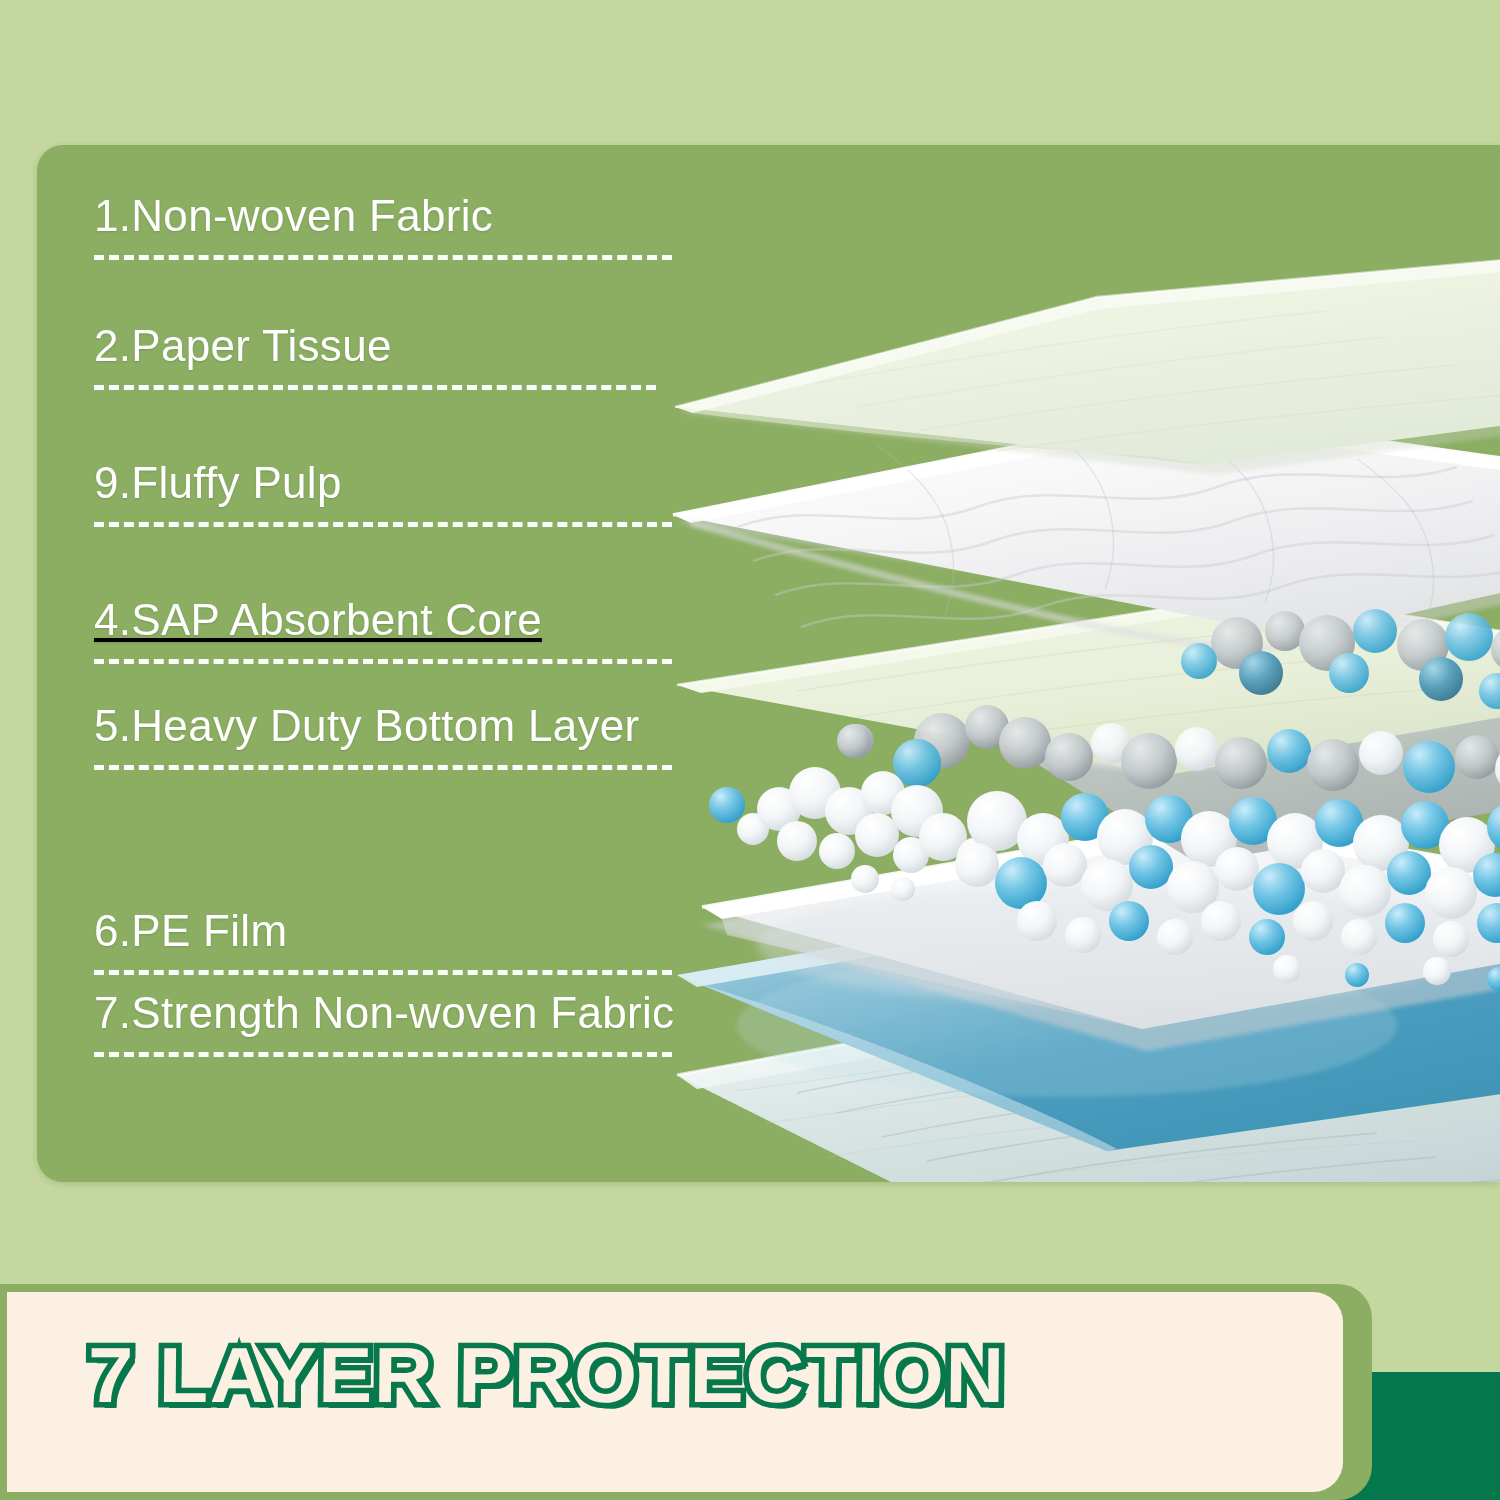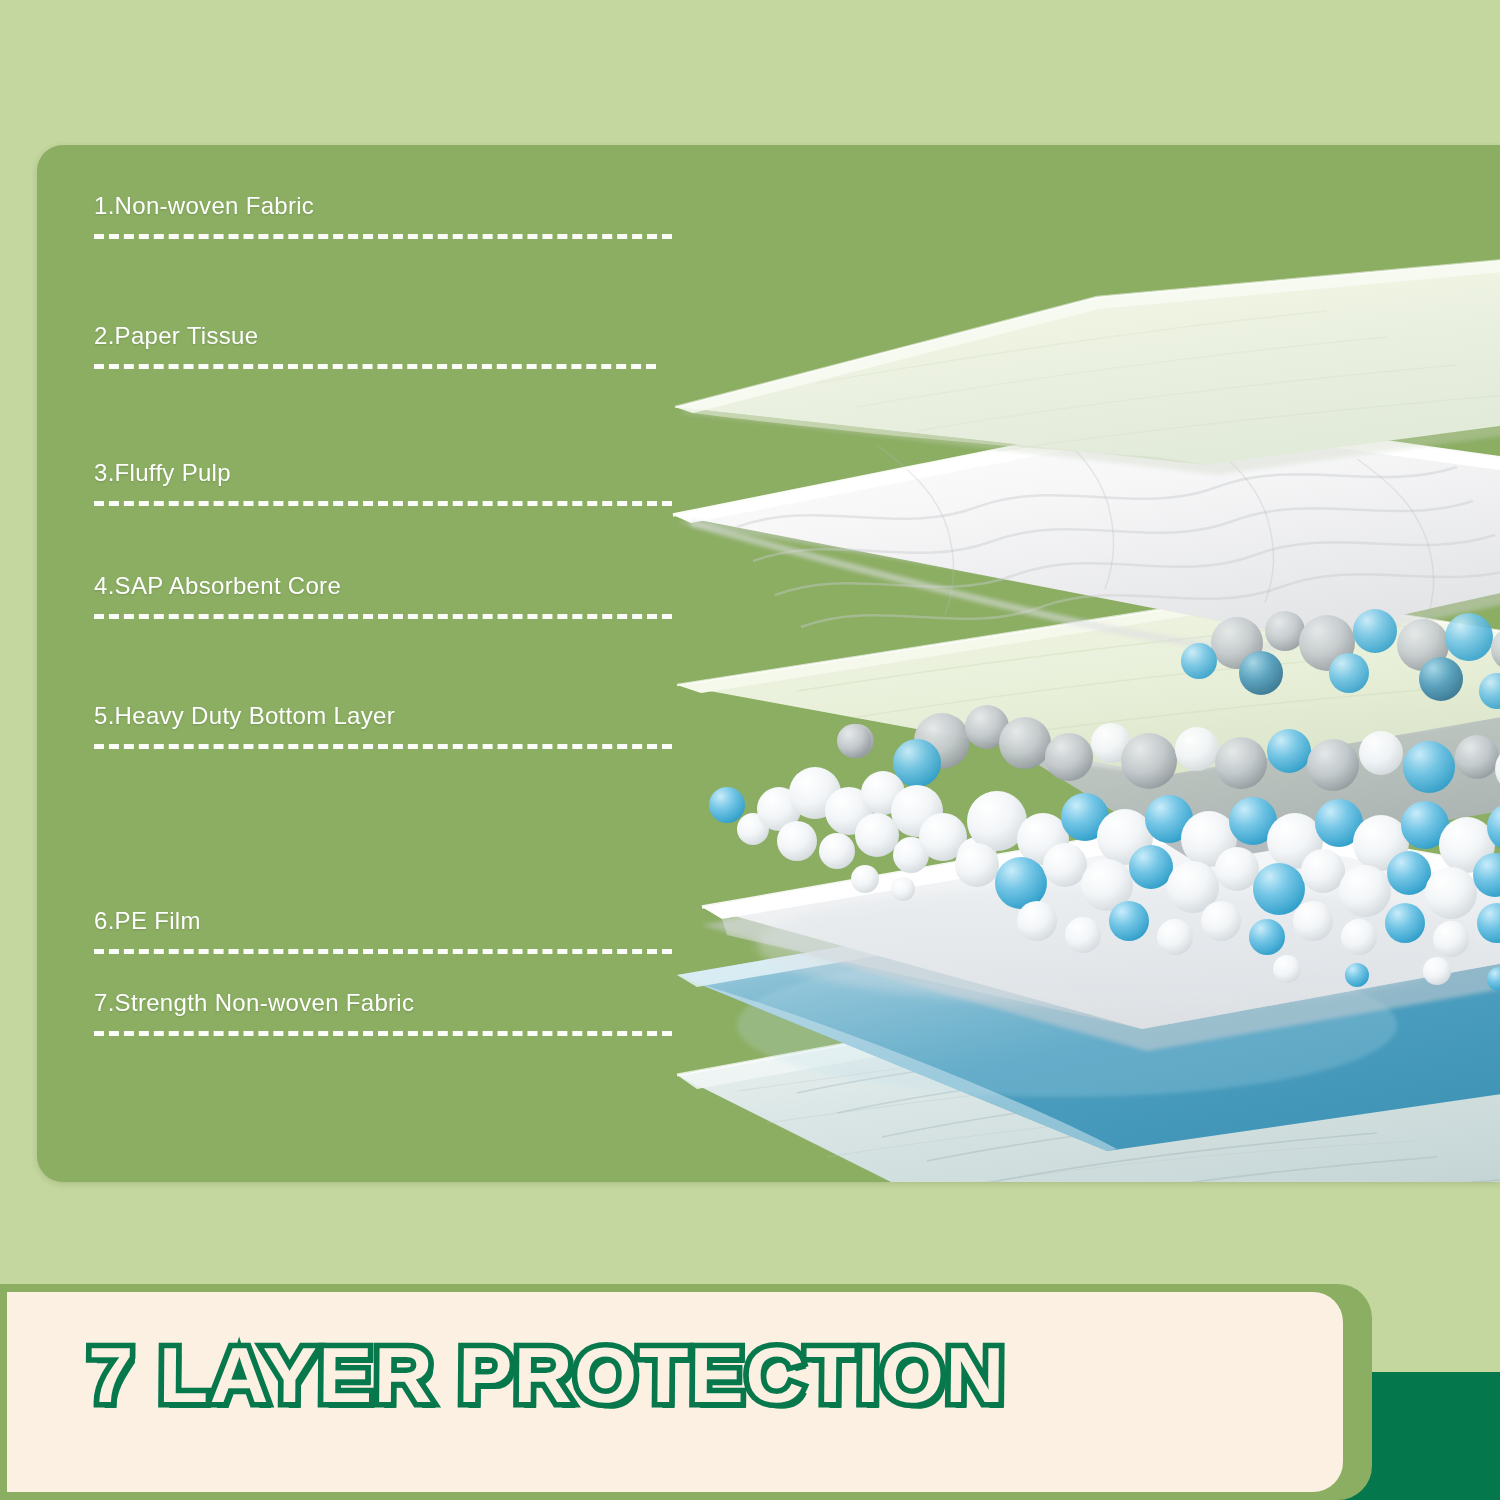--- a/index.html
+++ b/index.html
@@ -28,21 +28,21 @@
   }
 
   
   .label-row {
     position: absolute;
     left: 57px;
     width: 600px;
   }
   .label-text {
     color: #ffffff;
-    font-size: 24px;
+    font-size: 44px;
     font-weight: 400;
     letter-spacing: .3px;
     white-space: nowrap;
     text-shadow: 0 1px 2px rgba(70,95,45,.30);
     line-height: 1.05;
   }
   .leader {
     margin-top: 16px;
     height: 0;
     border-top: 5px dashed #ffffff;
@@ -402,25 +402,25 @@
       <div class="label-text">1.Non-woven Fabric</div>
       <div class="leader" style="width:578px;"></div>
     </div>
 
     <div class="label-row" style="top:178px;">
       <div class="label-text">2.Paper Tissue</div>
       <div class="leader" style="width:562px;"></div>
     </div>
 
     <div class="label-row" style="top:315px;">
-      <div class="label-text">3.Fluffy Pulp</div>
-      <div class="leader" style="width:578px;"></div>
-    </div>
-
-    <div class="label-row" style="top:428px;">
+      <div class="label-text">9.Fluffy Pulp</div>
+      <div class="leader" style="width:578px;"></div>
+    </div>
+
+    <div class="label-row" style="top:452px;text-decoration:underline;">
       <div class="label-text">4.SAP Absorbent Core</div>
       <div class="leader" style="width:578px;"></div>
     </div>
 
     <div class="label-row" style="top:558px;">
       <div class="label-text">5.Heavy Duty Bottom Layer</div>
       <div class="leader" style="width:578px;"></div>
     </div>
 
     <div class="label-row" style="top:718px;margin-top:45px;">

